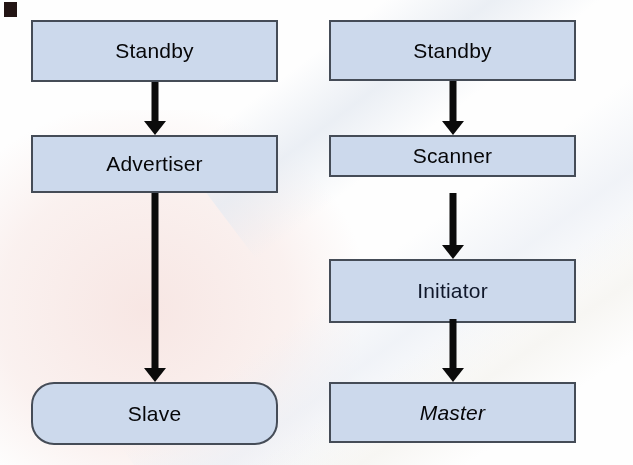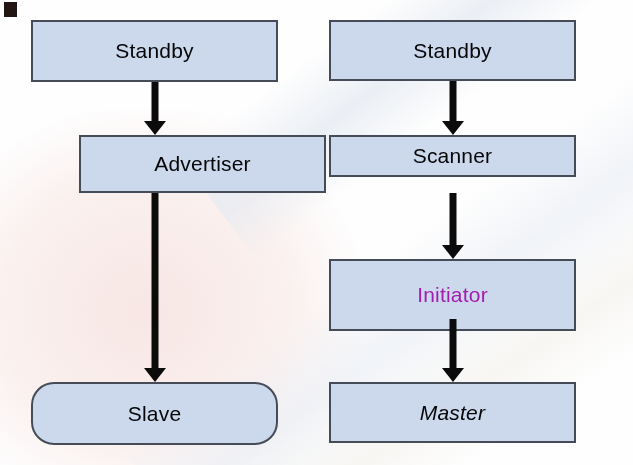--- a/index.html
+++ b/index.html
@@ -98,21 +98,21 @@
   <div class="wm wm-band3"></div>
   <div class="corner-mark" style="background: rgb(35, 21, 20);"></div>
 
 <div class="state-box" style="left: 31px; top: 20px; width: 247px; height: 62px; background: rgb(204, 217, 236); border-color: rgb(69, 76, 87); color: rgb(6, 6, 8);">
       <span>Standby</span>
     </div>
     <div class="arrow" style="left: 143.5px; top: 82px; width: 22px; height: 53px;">
       <div class="shaft" style="height: 40px; background: rgb(11, 11, 11);"></div>
       <div class="head" style="border-top-color: rgb(11, 11, 11);"></div>
     </div>
-    <div class="state-box" style="left: 31px; top: 135px; width: 247px; height: 58px; background: rgb(204, 217, 236); border-color: rgb(69, 76, 87); color: rgb(6, 6, 8); margin-left: 48px;">
+    <div class="state-box" style="left: 31px; top: 135px; width: 247px; height: 58px; background: rgb(204, 217, 236); border-color: rgb(69, 76, 87); color: rgb(6, 6, 8);">
       <span>Advertiser</span>
     </div>
     <div class="arrow" style="left: 143.5px; top: 193px; width: 22px; height: 189px;">
       <div class="shaft" style="height: 176px; background: rgb(11, 11, 11);"></div>
       <div class="head" style="border-top-color: rgb(11, 11, 11);"></div>
     </div>
     <div class="state-box" style="left: 31px; top: 382px; width: 247px; height: 63px; background: rgb(204, 217, 236); border-color: rgb(69, 76, 87); color: rgb(6, 6, 8); border-radius: 23px;">
       <span>Slave</span>
     </div>
     <div class="state-box" style="left: 329px; top: 20px; width: 247px; height: 61px; background: rgb(204, 217, 236); border-color: rgb(69, 76, 87); color: rgb(6, 6, 8);">
@@ -122,21 +122,21 @@
       <div class="shaft" style="height: 41px; background: rgb(11, 11, 11);"></div>
       <div class="head" style="border-top-color: rgb(11, 11, 11);"></div>
     </div>
     <div class="state-box" style="left: 329px; top: 135px; width: 247px; height: 42px; background: rgb(204, 217, 236); border-color: rgb(69, 76, 87); color: rgb(6, 6, 8);">
       <span>Scanner</span>
     </div>
     <div class="arrow" style="left: 441.5px; top: 193px; width: 22px; height: 66px;">
       <div class="shaft" style="height: 53px; background: rgb(11, 11, 11);"></div>
       <div class="head" style="border-top-color: rgb(11, 11, 11);"></div>
     </div>
-    <div class="state-box" style="left: 329px; top: 259px; width: 247px; height: 72px; background: rgb(204, 217, 236); border-color: rgb(69, 76, 87); color: #a21caf;">
+    <div class="state-box" style="left: 329px; top: 259px; width: 247px; height: 64px; background: rgb(204, 217, 236); border-color: rgb(69, 76, 87); color: #0f172a;">
       <span>Initiator</span>
     </div>
     <div class="arrow" style="left: 441.5px; top: 319px; width: 22px; height: 63px;">
       <div class="shaft" style="height: 50px; background: rgb(11, 11, 11);"></div>
       <div class="head" style="border-top-color: rgb(11, 11, 11);"></div>
     </div>
     <div class="state-box" style="left: 329px; top: 382px; width: 247px; height: 61px; background: rgb(204, 217, 236); border-color: rgb(69, 76, 87); color: rgb(6, 6, 8); font-style: italic;">
       <span>Master</span>
     </div>
   </div>

